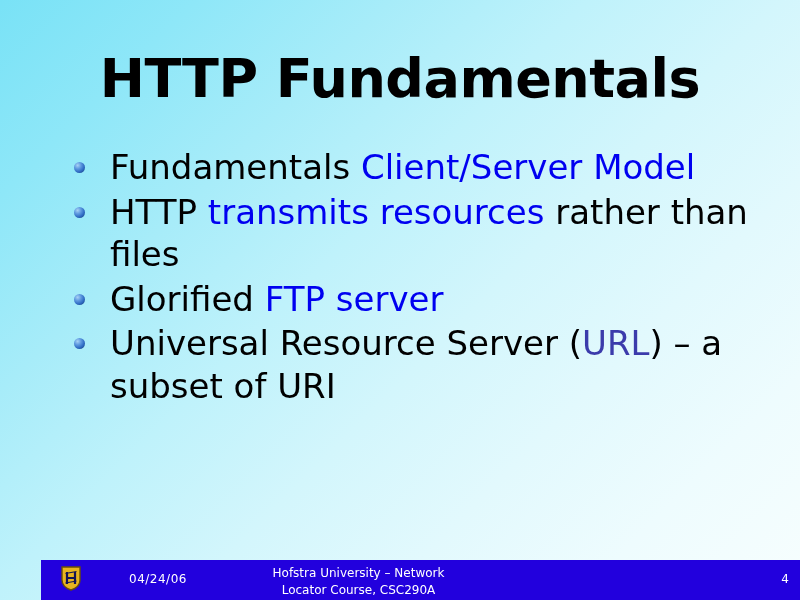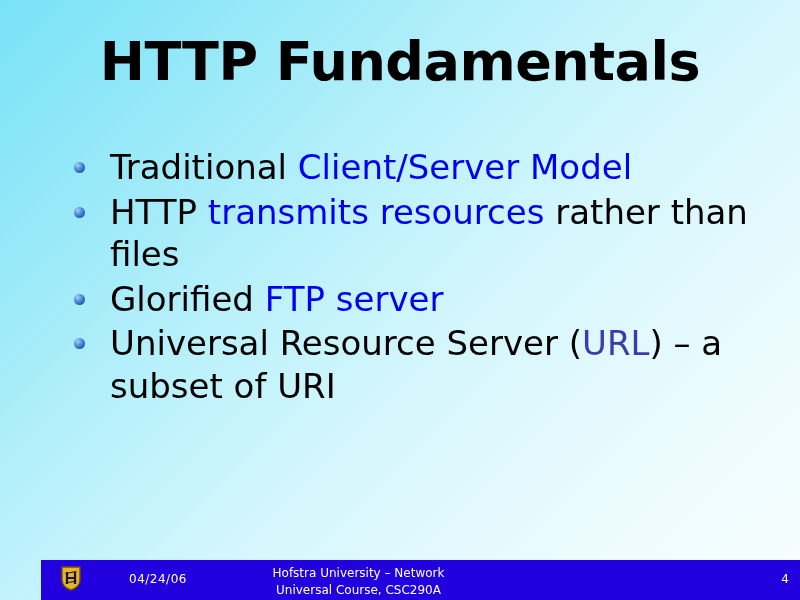--- a/index.html
+++ b/index.html
@@ -28,21 +28,21 @@
         #e2f9fd 70%,
         #eefcfe 84%,
         #f7fefe 100%);
     overflow: hidden;
   }
 
   
   #slide-title {
     position: absolute;
     left: 0;
-    top: 35px;
+    top: 52px;
     width: 800px;
     text-align: center;
     font-size: 54px;
     font-weight: bold;
     color: #000000;
     letter-spacing: -0.5px;
     line-height: 1.0;
     white-space: nowrap;
   }
 
@@ -130,21 +130,21 @@
 <body>
 
 <div id="slide">
 
   <div id="slide-title">HTTP Fundamentals</div>
 
   <ul id="body-list">
 
     <li class="bullet-item">
       <span class="bullet-marker"></span>
-      <span class="run-black">Traditional </span><span class="run-blue">Client/Server Model</span>
+      <span class="run-black">Fundamentals </span><span class="run-blue">Client/Server Model</span>
     </li>
 
 
     <li class="bullet-item">
       <span class="bullet-marker"></span>
       <span class="run-black">HTTP </span><span class="run-blue">transmits resources</span><span class="run-black"> rather than files</span>
     </li>
 
     <li class="bullet-item">
       <span class="bullet-marker"></span>
@@ -163,20 +163,20 @@
     <svg id="footer-logo" viewBox="0 0 20 25">
       <path d="M1 1 H19 V14 Q19 21 10 24 Q1 21 1 14 Z" fill="#e8b41f" stroke="#6b4f06" stroke-width="1.4"></path>
       <path d="M6 6 L6 18 M14 6 L14 18 M6 12 L14 12" stroke="#141455" stroke-width="2.2" fill="none"></path>
       <path d="M4.5 7.5 L15.5 5.5 M4.5 17 L15.5 15" stroke="#141455" stroke-width="1.1" fill="none"></path>
     </svg>
 
     <div id="footer-date">04/24/06</div>
 
     <div id="footer-center">
       <div>Hofstra University – Network</div>
-      <div>Universal Course, CSC290A</div>
+      <div>Locator Course, CSC290A</div>
     </div>
 
     <div id="footer-page">4</div>
 
   </div>
 
 </div>
 
 </body></html>

